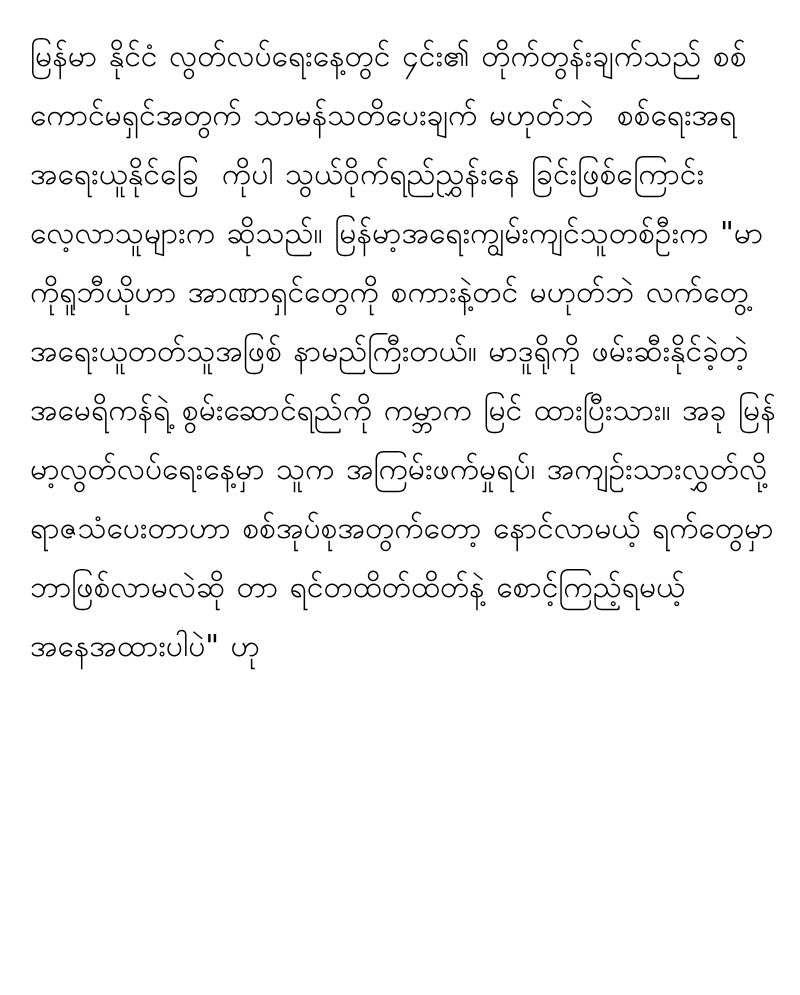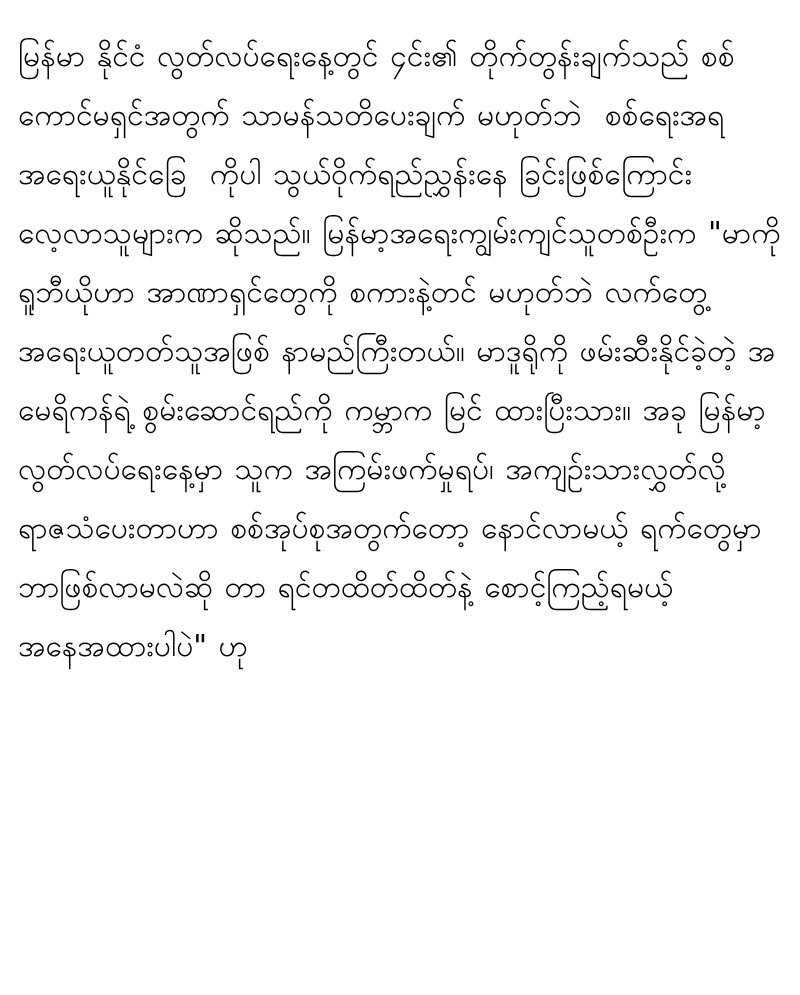--- a/index.html
+++ b/index.html
@@ -23,20 +23,21 @@
   }
   .article-text {
     color: #000000;
     font-size: 30px;
     line-height: 59px;
     letter-spacing: 0px;
     word-spacing: 2px;
     text-align: left;
     white-space: pre-wrap;
     font-family: "DejaVu Sans", sans-serif;
+    margin-left: 12px;
   }
 </style>
 </head>
 <body>
 
 <div class="page">
   <div class="article-text">မြန်မာ နိုင်ငံ လွတ်လပ်ရေးနေ့တွင် ၄င်း၏ တိုက်တွန်းချက်သည် စစ်ကောင်မရှင်အတွက် သာမန်သတိပေးချက် မဟုတ်ဘဲ  စစ်ရေးအရ အရေးယူနိုင်ခြေ  ကိုပါ သွယ်ဝိုက်ရည်ညွှန်းနေ ခြင်းဖြစ်ကြောင်း လေ့လာသူများက ဆိုသည်။ မြန်မာ့အရေးကျွမ်းကျင်သူတစ်ဦးက "မာကိုရူဘီယိုဟာ အာဏာရှင်တွေကို စကားနဲ့တင် မဟုတ်ဘဲ လက်တွေ့အရေးယူတတ်သူအဖြစ် နာမည်ကြီးတယ်။ မာဒူရိုကို ဖမ်းဆီးနိုင်ခဲ့တဲ့ အမေရိကန်ရဲ့ စွမ်းဆောင်ရည်ကို ကမ္ဘာက မြင် ထားပြီးသား။ အခု မြန်မာ့လွတ်လပ်ရေးနေ့မှာ သူက အကြမ်းဖက်မှုရပ်၊ အကျဉ်းသားလွှတ်လို့ ရာဇသံပေးတာဟာ စစ်အုပ်စုအတွက်တော့ နောင်လာမယ့် ရက်တွေမှာ ဘာဖြစ်လာမလဲဆို တာ ရင်တထိတ်ထိတ်နဲ့ စောင့်ကြည့်ရမယ့် အနေအထားပါပဲ" ဟု</div>
 </div>
 
 </body></html>

